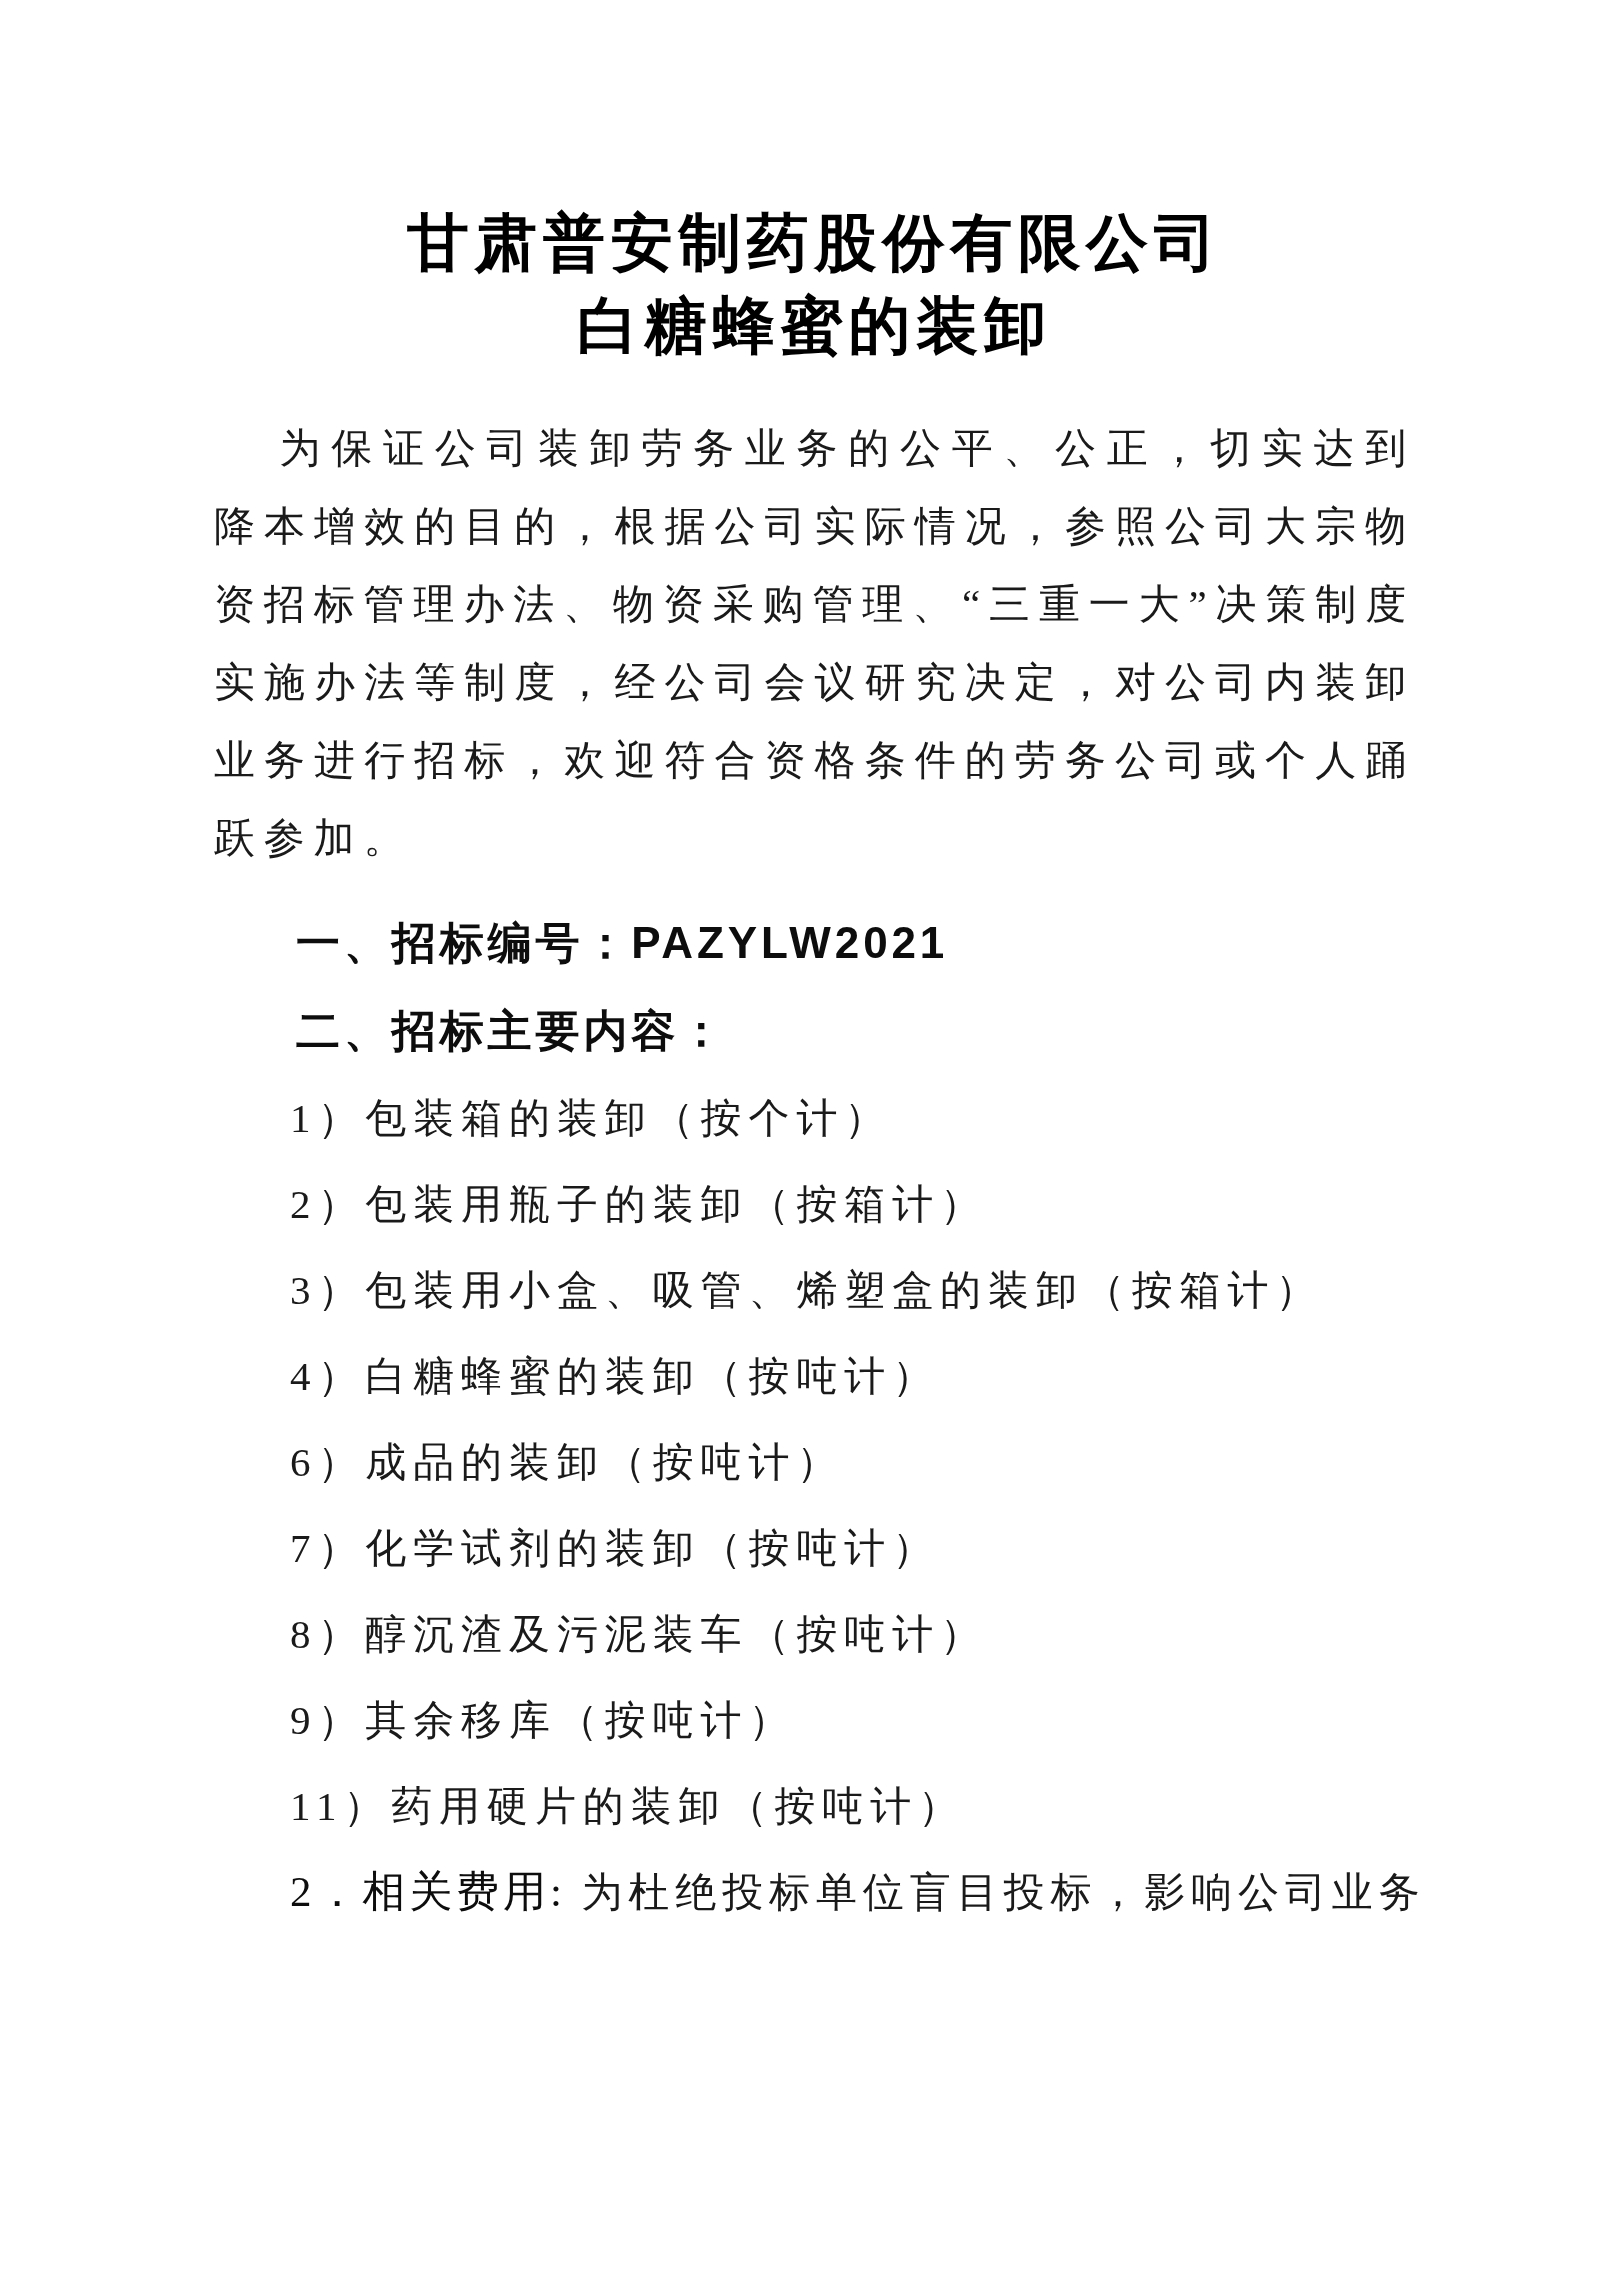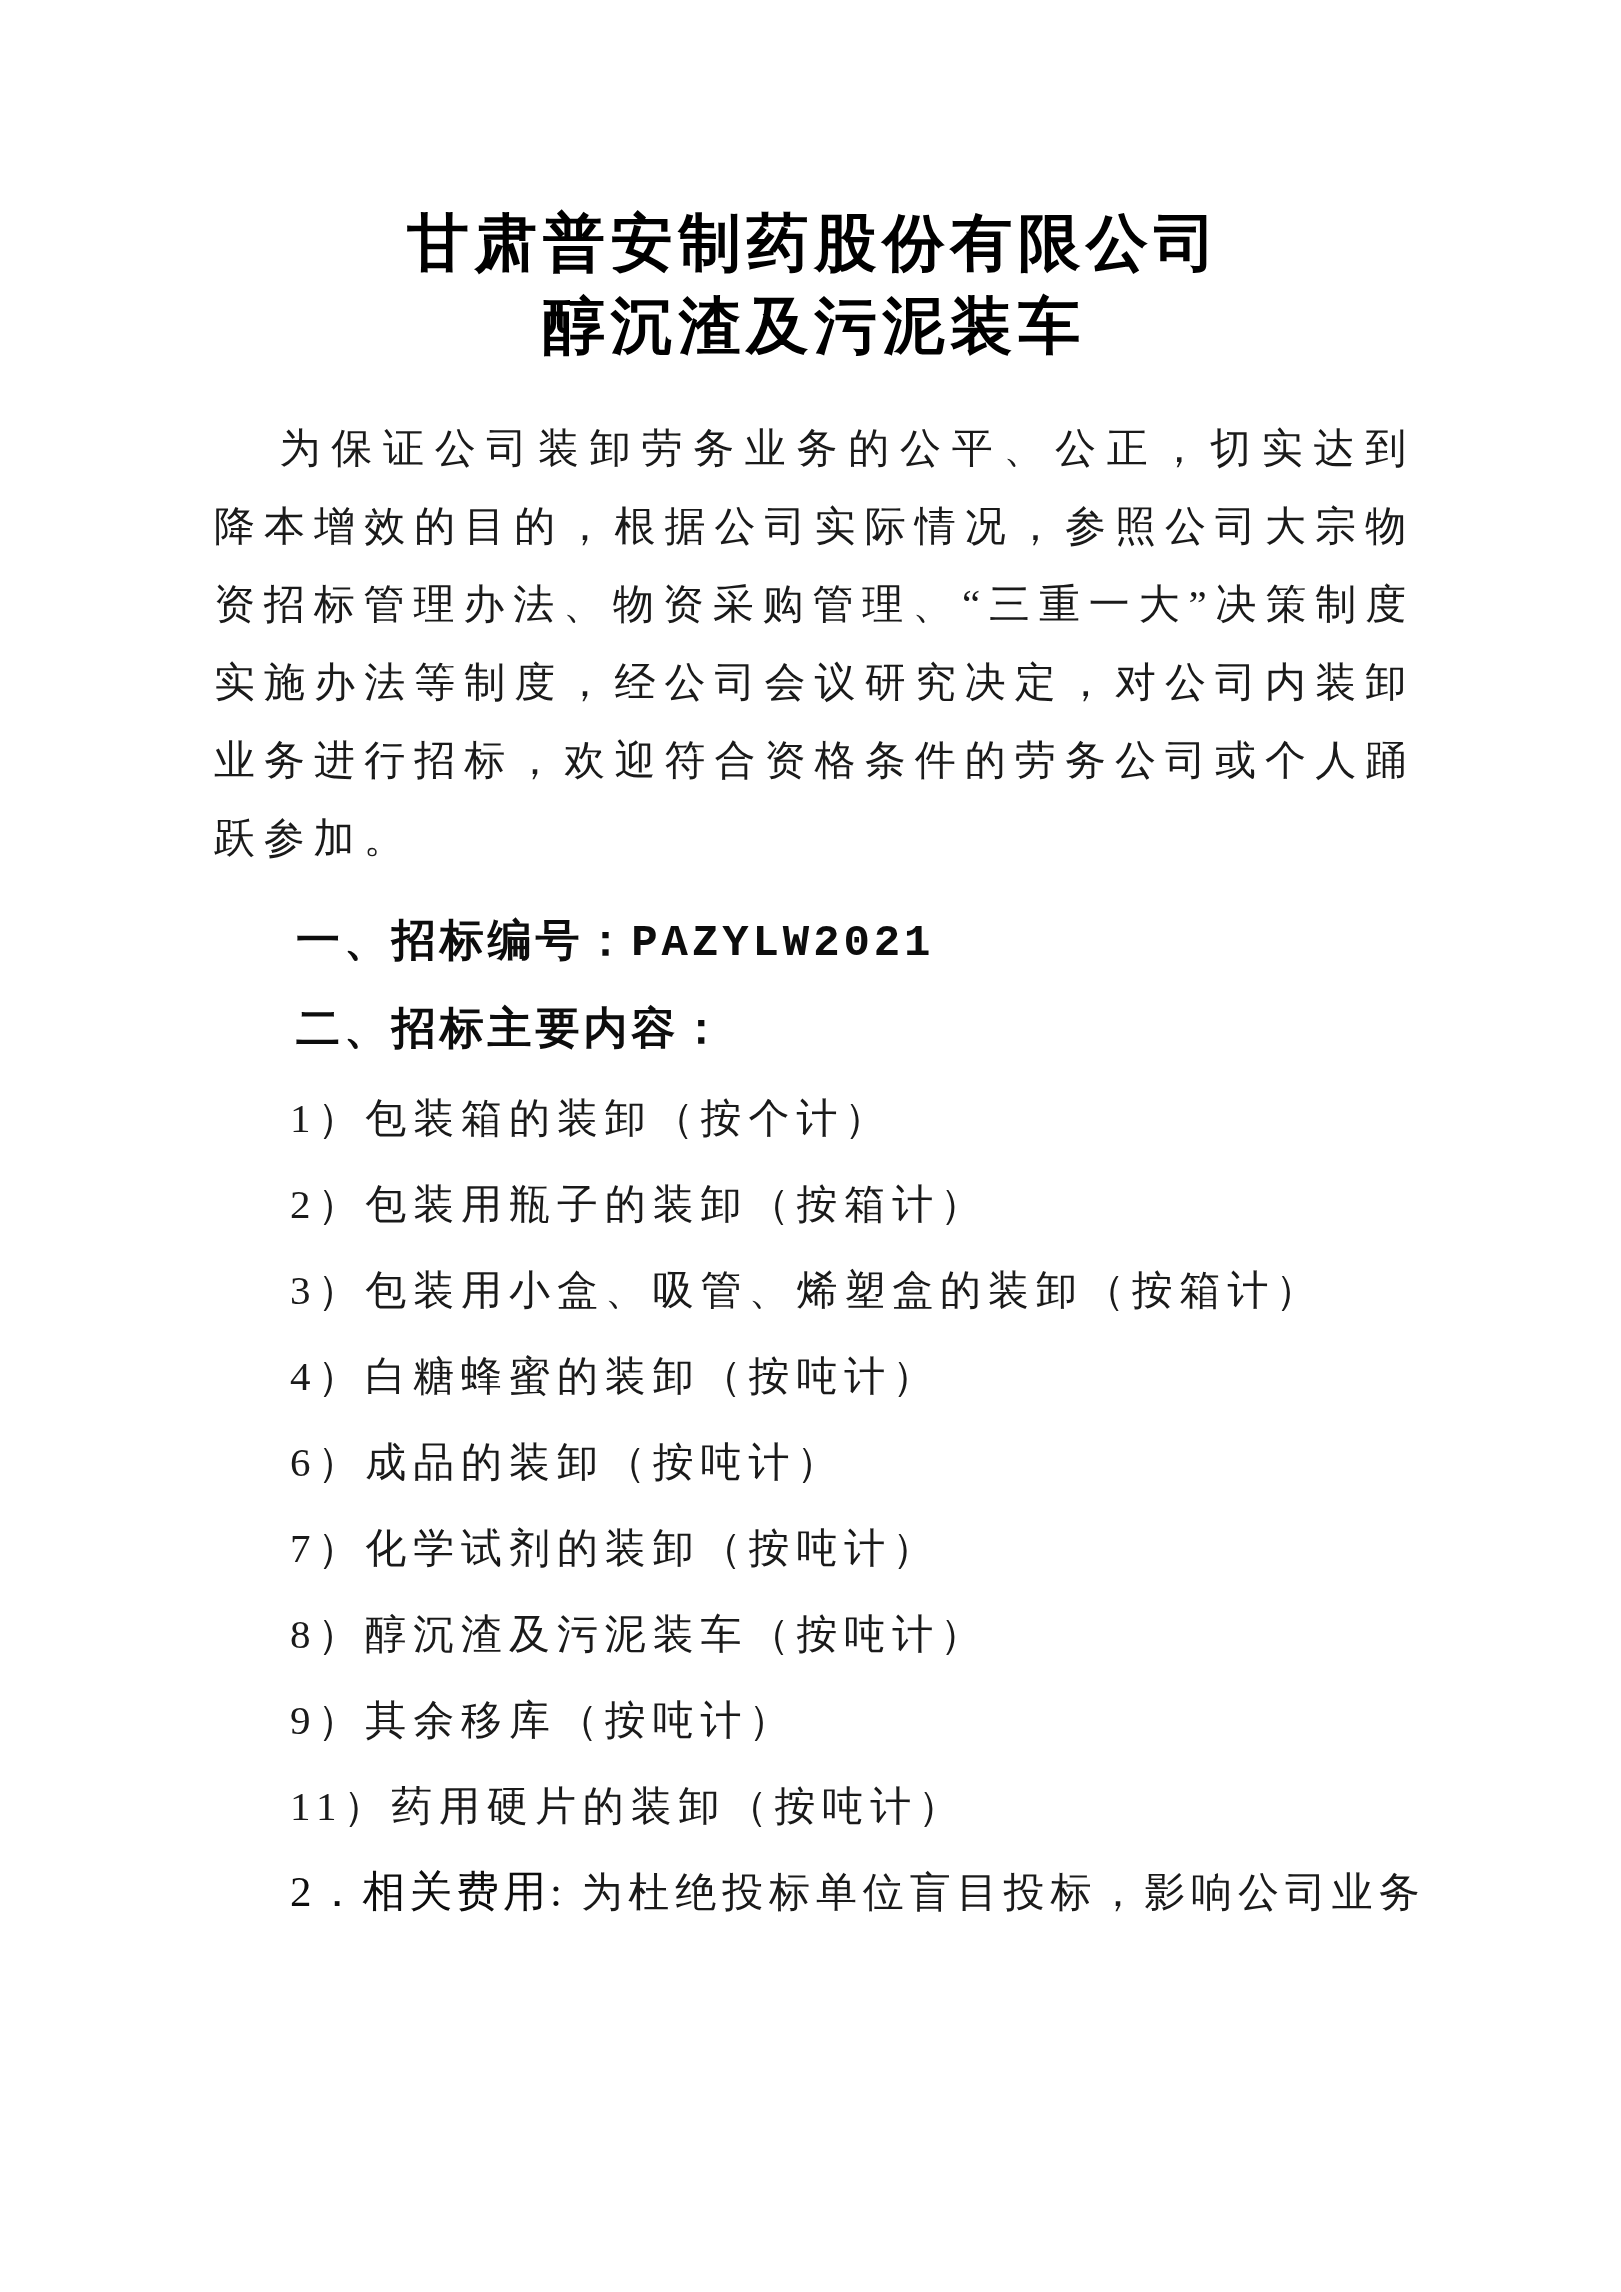--- a/index.html
+++ b/index.html
@@ -37,21 +37,21 @@
     font-size: 41px;
     line-height: 1.9;
     letter-spacing: 8.8px;
     text-align: justify;
     text-indent: 1.6em;
     color: #1a1a1a;
   }
   
   .sec-heading {
     margin: 0 0 0 82px;
-    font-family: Liberation Mono, monospace;
+    font-family: Liberation Sans, sans-serif;
     font-weight: bold;
     font-size: 44px;
     letter-spacing: 3.9px;
     line-height: 88px;
     color: #0d0d0d;
   }
   .sec-heading.first {
     margin-top: 21.6px;
   }
   
@@ -96,21 +96,21 @@
     color: #1a1a1a;
     margin-left: 15.7px;
   }
 </style>
 </head>
 <body>
 
 <div class="page">
 
   <div class="doc-title">甘肃普安制药股份有限公司</div>
-  <div class="doc-title">醇沉渣及污泥装车</div>
+  <div class="doc-title">白糖蜂蜜的装卸</div>
 
   <p class="intro">为保证公司装卸劳务业务的公平、公正，切实达到降本增效的目的，根据公司实际情况，参照公司大宗物资招标管理办法、物资采购管理、“三重一大”决策制度实施办法等制度，经公司会议研究决定，对公司内装卸业务进行招标，欢迎符合资格条件的劳务公司或个人踊跃参加。</p>
 
   <p class="sec-heading first">一、招标编号：PAZYLW2021</p>
 
   <p class="sec-heading">二、招标主要内容：</p>
 
 
   <p class="tender-item">1）包装箱的装卸（按个计）</p>
   <p class="tender-item">2）包装用瓶子的装卸（按箱计）</p>

